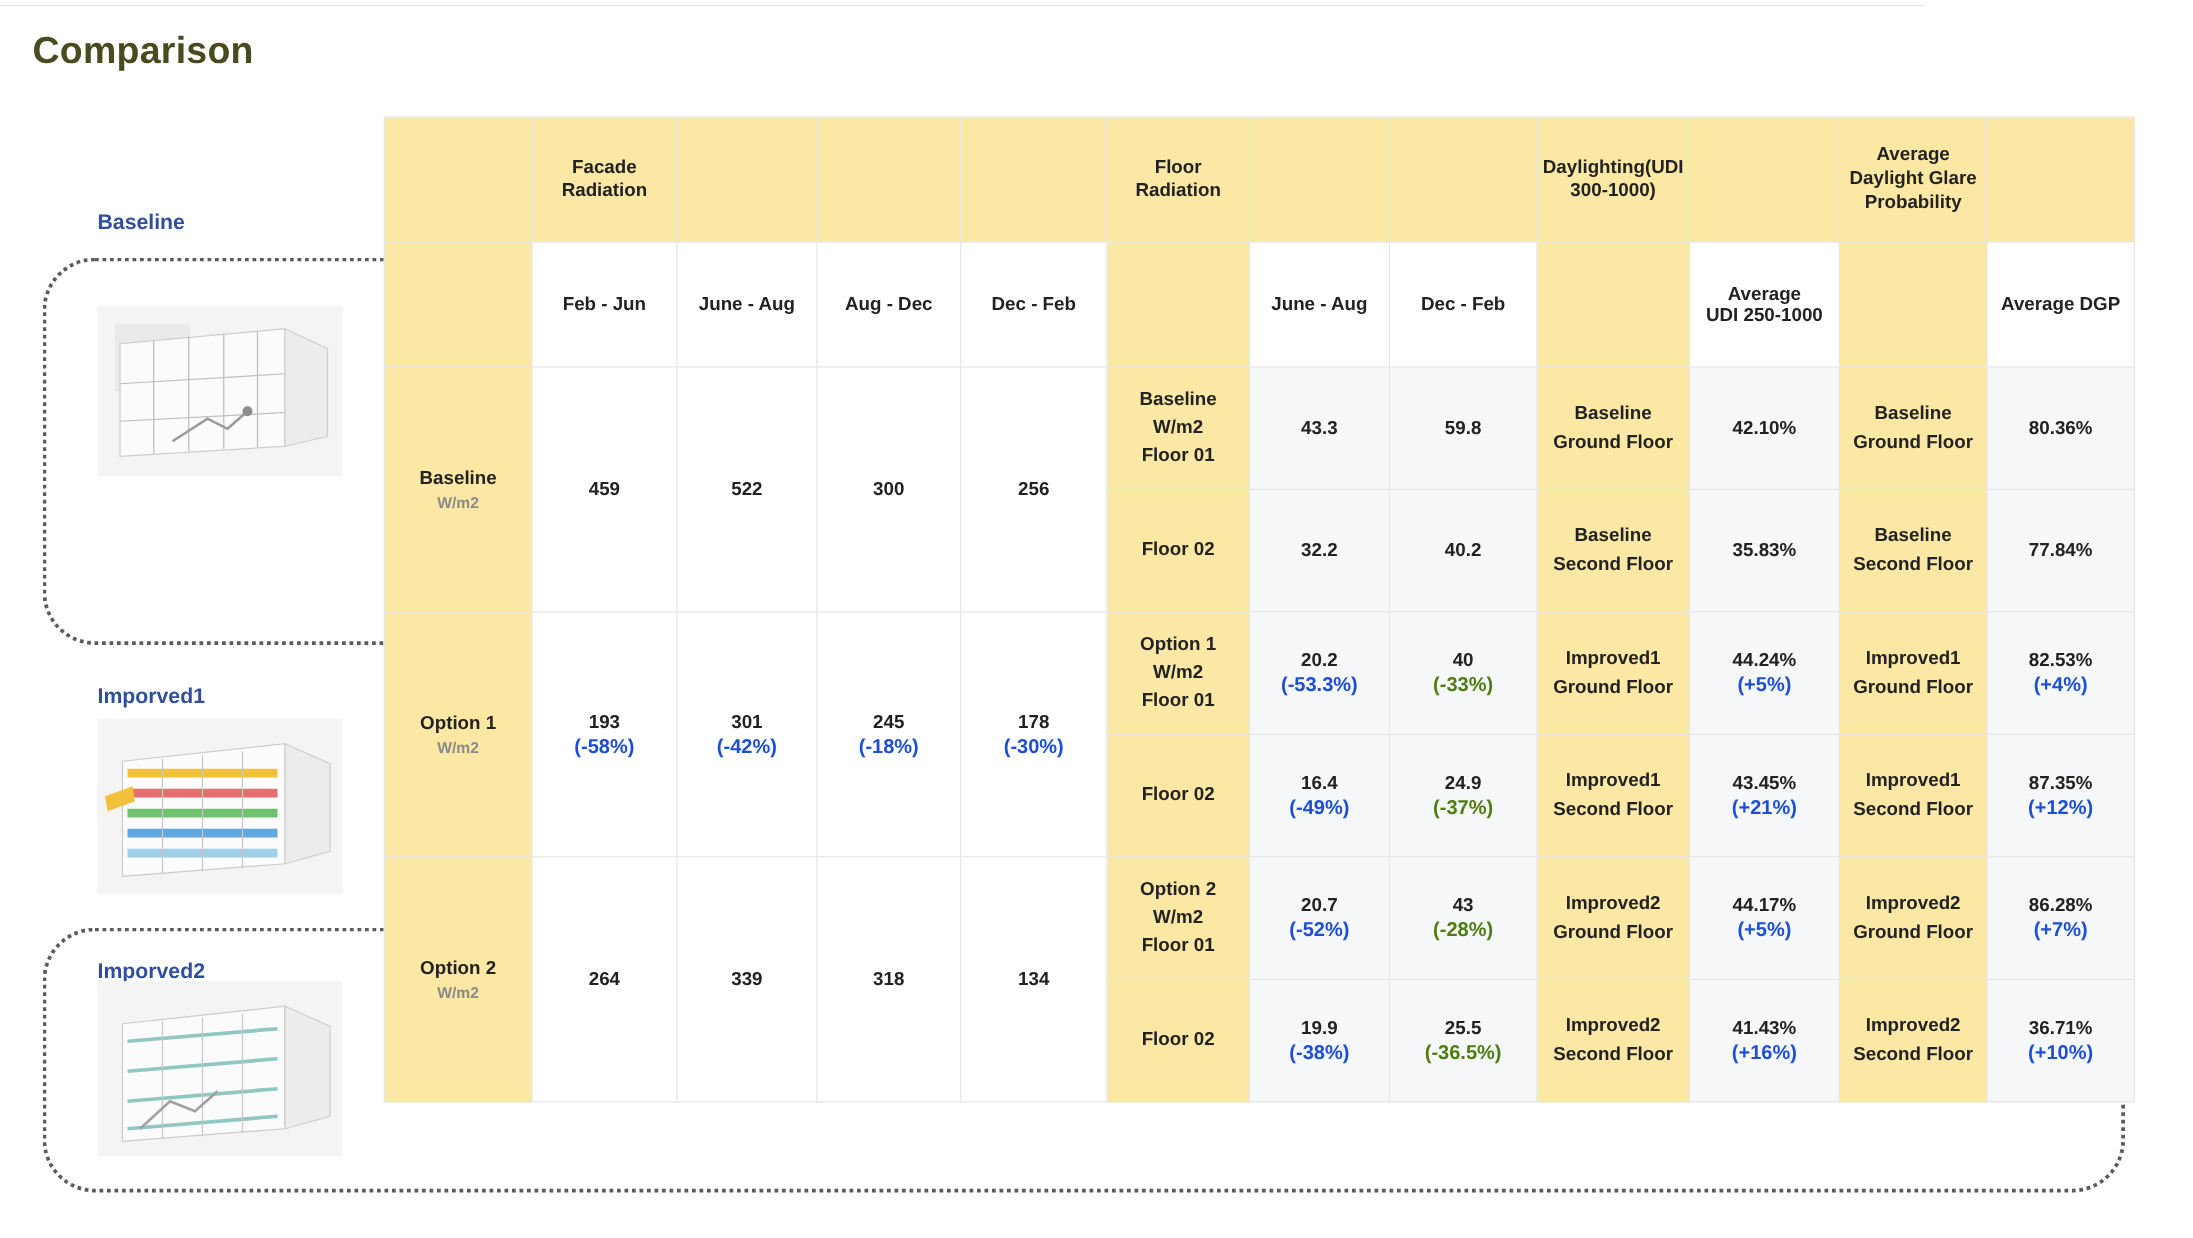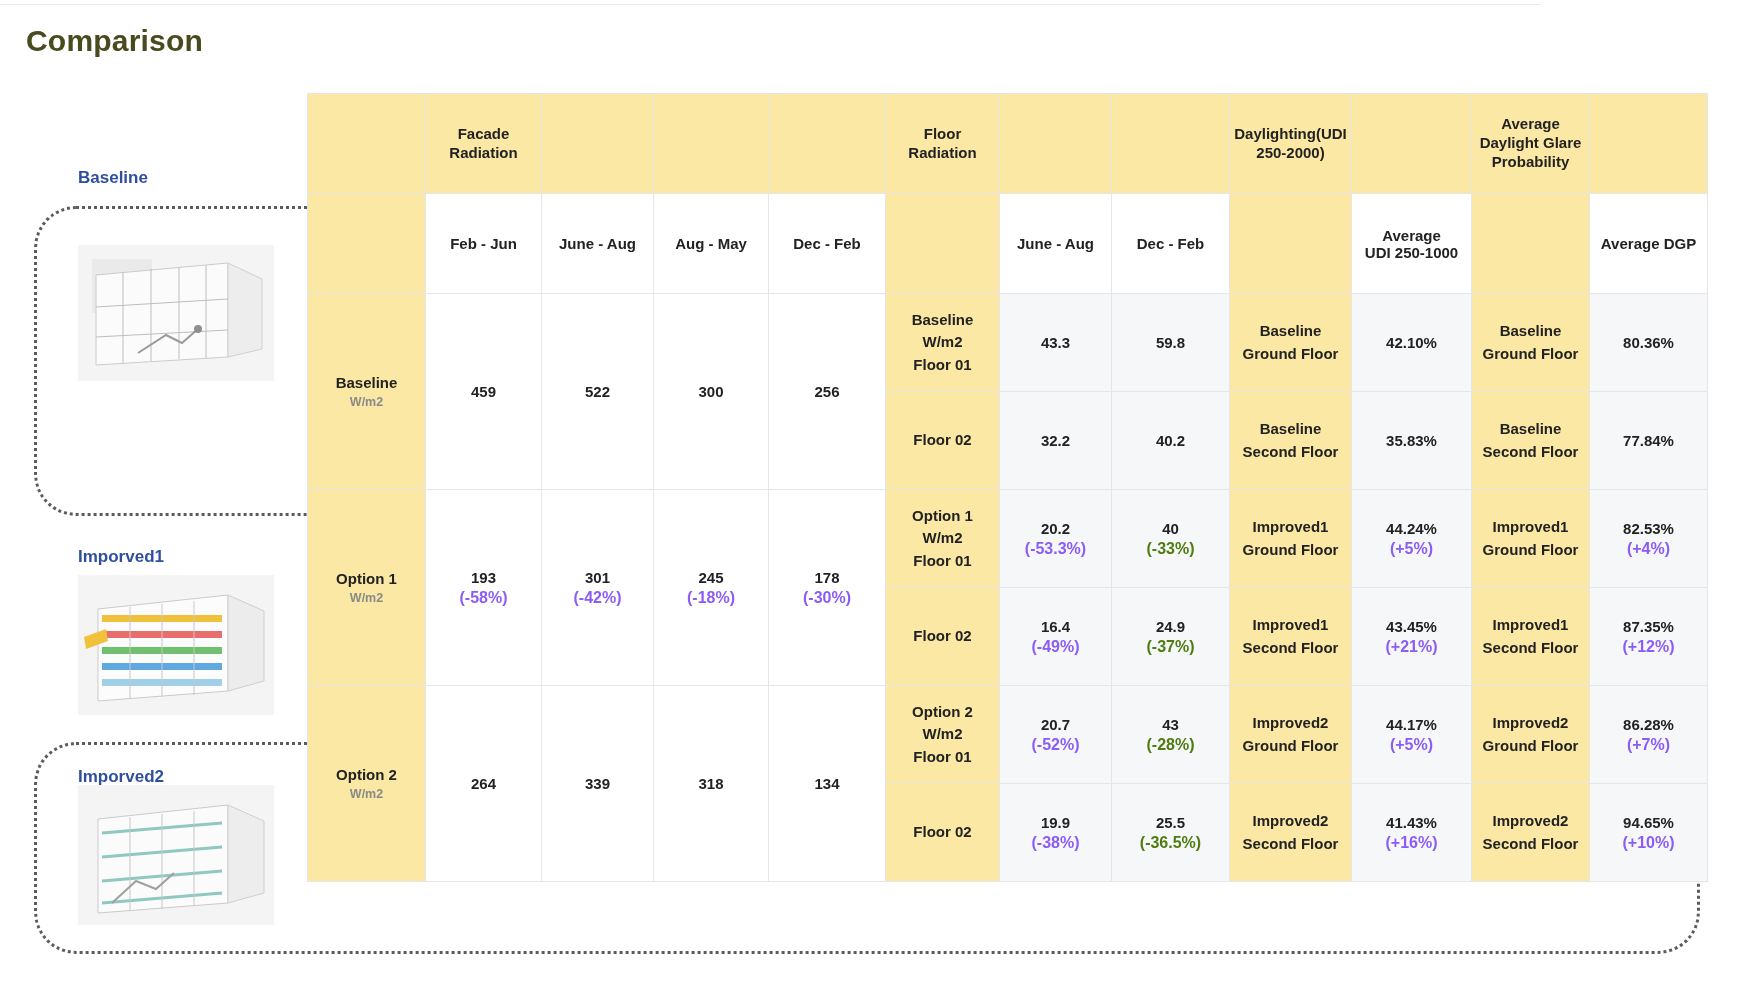--- a/index.html
+++ b/index.html
@@ -139,21 +139,21 @@
     font-weight: bold;
     font-size: 19px;
     color: #1b1b1b;
   }
   .delta {
     display: block;
     font-weight: bold;
     font-size: 16px;
     margin-top: 3px;
   }
-  .dgreen { color: #8b5cf6; }
+  .dgreen { color: #1d4ed8; }
   .dred { color: #4d7c0f; }
 </style>
 </head>
 <body>
 
 <div class="page">
 
   <div class="top-rule"></div>
 
   <div class="page-title">Comparison</div>
@@ -250,36 +250,36 @@
           <div>Radiation</div>
         </td>
         <td class="yellow"></td>
         <td class="yellow"></td>
         <td class="yellow"></td>
         <td class="yellow hdr">Floor Radiation</td>
         <td class="yellow"></td>
         <td class="yellow"></td>
         <td class="yellow hdr">
           <div>Daylighting(UDI</div>
-          <div>250-2000)</div>
+          <div>300-1000)</div>
         </td>
         <td class="yellow"></td>
         <td class="yellow hdr">
           <div>Average</div>
           <div>Daylight Glare</div>
           <div>Probability</div>
         </td>
         <td class="yellow"></td>
       </tr>
 
       <tr style="height:100px">
         <td class="yellow"></td>
         <td class="white sub">Feb - Jun</td>
         <td class="white sub">June - Aug</td>
-        <td class="white sub">Aug - May</td>
+        <td class="white sub">Aug - Dec</td>
         <td class="white sub">Dec - Feb</td>
         <td class="yellow"></td>
         <td class="white sub">June - Aug</td>
         <td class="white sub">Dec - Feb</td>
         <td class="yellow"></td>
         <td class="white sub">
           <div>Average</div>
           <div>UDI 250-1000</div>
         </td>
         <td class="yellow"></td>
@@ -472,21 +472,21 @@
         </td>
         <td class="grey val">
           <span>41.43%</span>
           <span class="delta dgreen">(+16%)</span>
         </td>
         <td class="yellow tinylbl">
           <div>Improved2</div>
           <div>Second Floor</div>
         </td>
         <td class="grey val">
-          <span>94.65%</span>
+          <span>36.71%</span>
           <span class="delta dgreen">(+10%)</span>
         </td>
       </tr>
 
     </tbody>
       </table>
   </div>
 
 </div>
 

